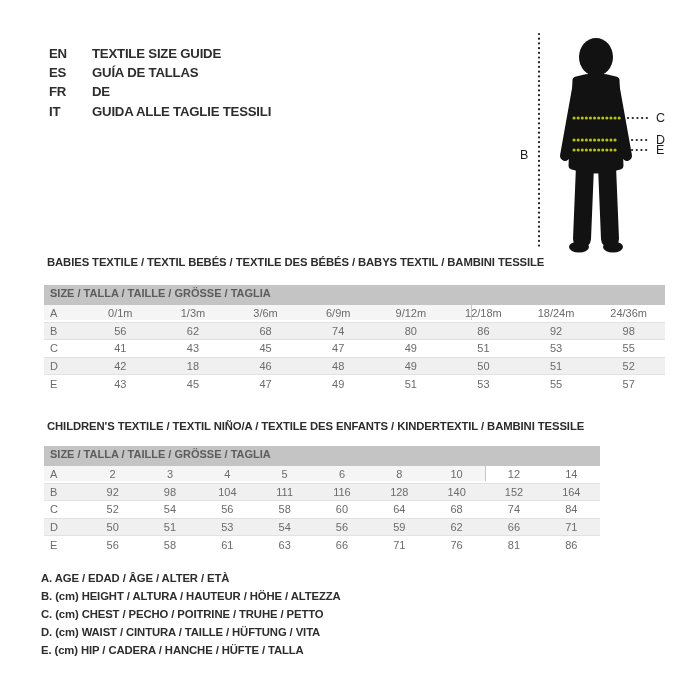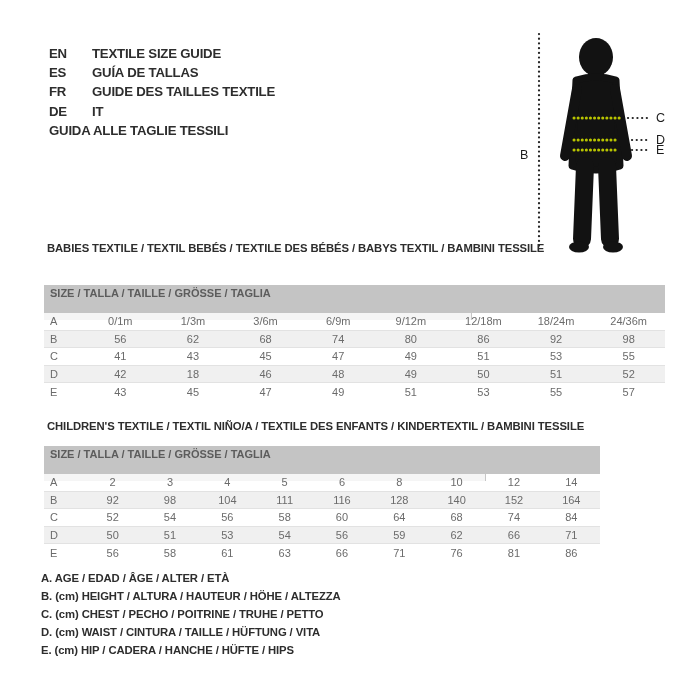--- a/index.html
+++ b/index.html
@@ -34,29 +34,29 @@
   .figure{position:absolute;left:510px;top:20px;width:170px;height:240px;}
   .fig-label-text{font-size:12.5px;fill:#1c1c1c;font-family:"Liberation Sans",sans-serif;}
   .dot-black{stroke:#222;stroke-width:2.2;stroke-dasharray:0.1 4.6;stroke-linecap:round;fill:none;}
   .dot-accent{stroke:var(--accent);stroke-width:3;stroke-dasharray:0.1 4;stroke-linecap:round;fill:none;}
   
   .section-title{
     position:absolute;left:47px;
     font-size:11.3px;font-weight:bold;color:var(--ink);
     letter-spacing:-0.1px;white-space:nowrap;
   }
-  .section-title.babies{top:242px;}
+  .section-title.babies{top:256px;}
   .section-title.children{top:420px;}
   
   .table-wrap{position:absolute;left:44px;}
   .table-wrap.babies{top:285px;width:621px;}
   .table-wrap.children{top:446px;width:556px;}
   .tbl-header{
     position:relative;z-index:2;
-    height:28px;line-height:17px;
+    height:20px;line-height:17px;
     background:var(--bar-bg);color:var(--bar-ink);
     font-size:11px;font-weight:bold;padding-left:6px;
     letter-spacing:0;white-space:nowrap;
   }
   .underlay-dim{
     position:absolute;left:0;right:0;top:17px;height:18px;
     background:#f5f5f5;z-index:0;
   }
   .hl-box{
     position:absolute;top:17px;height:18px;right:0;
@@ -88,21 +88,20 @@
 </style>
 </head>
 <body>
 
 <div class="lang-block">
   <div class="lang-code">EN</div>
   <div class="lang-title">TEXTILE SIZE GUIDE</div>
   <div class="lang-code">ES</div>
   <div class="lang-title">GUÍA DE TALLAS</div>
   <div class="lang-code">FR</div>
-  <div class="lang-title">GUIDE DES TAILLES TEXTILE</div>
   <div class="lang-code">DE</div>
   <div class="lang-code">IT</div>
   <div class="lang-title">GUIDA ALLE TAGLIE TESSILI</div>
 </div>
 
 <div class="figure">
   <svg width="170" height="240" viewBox="0 0 170 240">
 
     <line class="dot-black" x1="29" y1="14" x2="29" y2="228"></line>
     <text class="fig-label-text" x="10" y="139">B</text>
@@ -268,14 +267,14 @@
         </tr>
       </tbody>
   </table>
 </div>
 
 <div class="legend">
   <div class="legend-line">A. AGE / EDAD / ÂGE / ALTER / ETÀ</div>
   <div class="legend-line">B. (cm) HEIGHT / ALTURA / HAUTEUR / HÖHE / ALTEZZA</div>
   <div class="legend-line">C. (cm) CHEST / PECHO / POITRINE / TRUHE / PETTO</div>
   <div class="legend-line">D. (cm) WAIST / CINTURA / TAILLE / HÜFTUNG / VITA</div>
-  <div class="legend-line">E. (cm) HIP / CADERA / HANCHE / HÜFTE / HIPS</div>
+  <div class="legend-line">E. (cm) HIP / CADERA / HANCHE / HÜFTE / TALLA</div>
 </div>
 
 </body></html>

